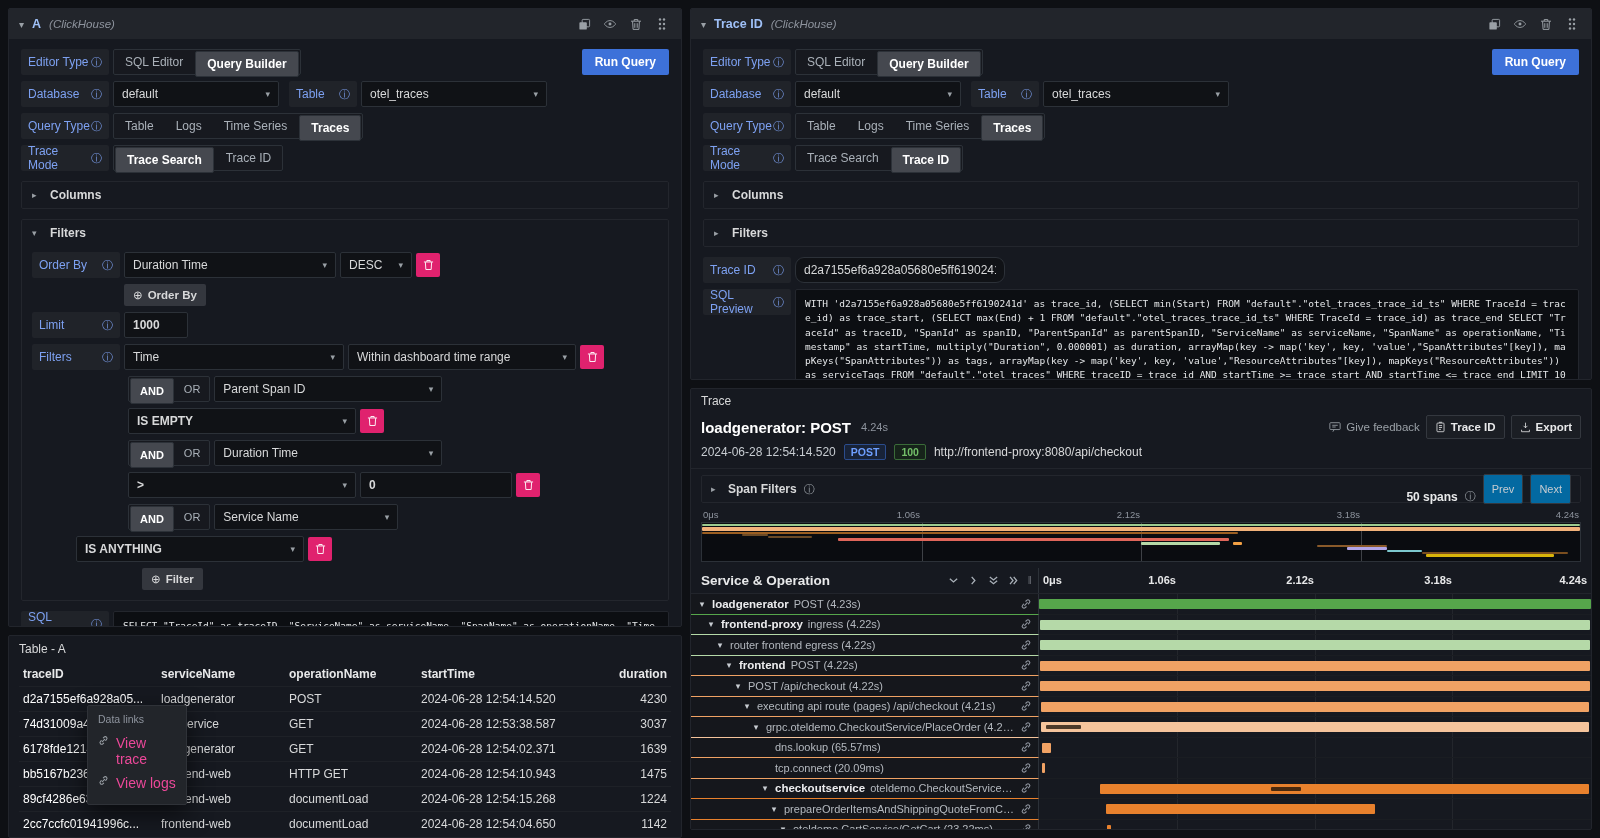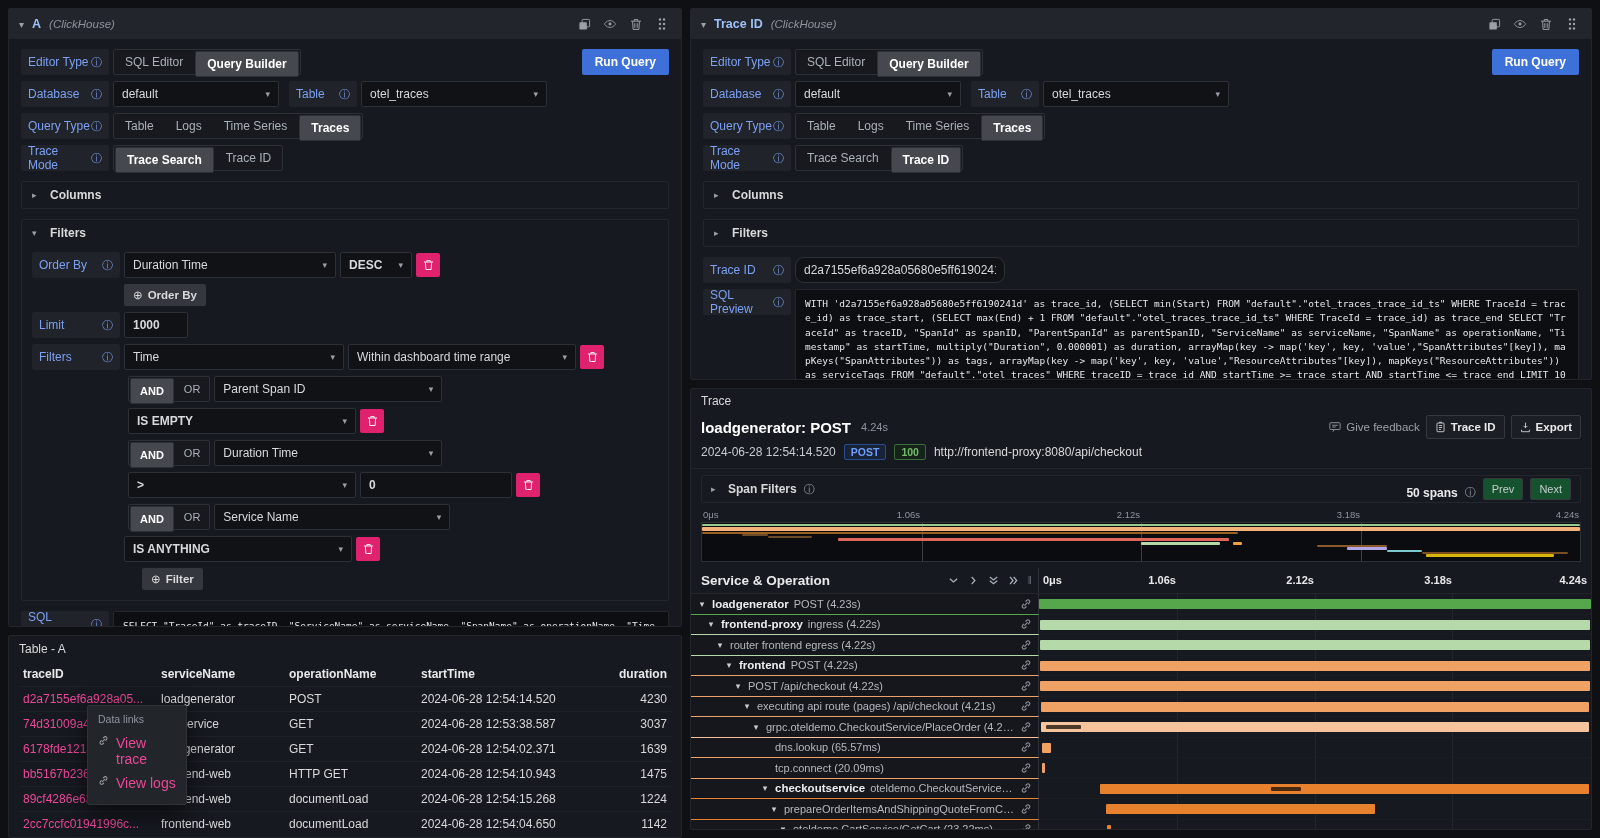--- a/index.html
+++ b/index.html
@@ -46,21 +46,21 @@
   .code { font-family:"DejaVu Sans Mono","Liberation Mono",monospace; font-size:9.5px; line-height:1.5;
     color:#e6e8ea; background:#0c0e12; border:1px solid #23262d; border-radius:2px; padding:7px 9px;
     white-space:pre-wrap; word-break:break-all; flex:1; }
 
   
   .ptitle { height:26px; display:flex; align-items:center; padding:0 10px; font-size:12px; color:#d8d9da; font-weight:500; }
   table.grid { width:calc(100% - 20px); margin:0 10px; border-collapse:collapse; }
   table.grid th { text-align:left; font-size:12px; color:#e8e9ea; padding:5px 4px; font-weight:700; }
   table.grid td { font-size:12px; padding:5px 4px; border-top:1px solid #1e2127; height:25px; }
   table.grid .num { text-align:right; }
-  td.tid { color:#ec4899; cursor:pointer; }
+  td.tid { color:#ffffff; cursor:pointer; }
 
   .popup { position:absolute; left:87px; top:705px; width:100px; background:#22252a; border:1px solid #2f3238;
     border-radius:2px; box-shadow:0 8px 24px rgba(0,0,0,.6); padding:7px 10px 9px 10px; z-index:9; }
   .popup .ptl { color:#8e949e; font-size:10.5px; margin-bottom:6px; }
   .popup .plink { display:flex; gap:7px; color:#ec4899; font-size:14px; padding:4px 0; cursor:pointer; }
   .popup .plink .lnk { color:#9aa0a6; }
 
   
   .trace-hdr1 { display:flex; align-items:center; padding:2px 10px 0 10px; gap:8px; }
   .trace-title { font-size:15px; font-weight:700; color:#fff; }
@@ -74,21 +74,21 @@
   .badge { font-size:10.5px; font-weight:700; padding:1px 6px; border-radius:2px; }
   .badge.method { color:#6e9fff; background:#182338; border:1px solid #2b4c8c; }
   .badge.status { color:#73bf69; background:#16231a; border:1px solid #3a6b38; }
   .url { color:#d8d9da; font-size:12px; }
 
   .sfrow { display:flex; align-items:center; margin:6px 10px 6px 10px; border:1px solid #23262d; border-radius:2px;
     height:28px; padding:0 9px; gap:7px; }
   .sfrow .title { font-weight:700; font-size:12px; }
   .sfrow .right { margin-left:auto; display:flex; align-items:flex-end; gap:7px; }
   .spancount { font-weight:700; color:#e8e9ea; }
-  .pnbtn { background:#14532d; border:1px solid #34383f; border-radius:2px; height:22px; padding:0 8px;
+  .pnbtn { background:#0369a1; border:1px solid #34383f; border-radius:2px; height:30px; padding:0 8px;
     color:#c7ccd1; font-size:11px; cursor:pointer; }
 
   .ruler { position:relative; height:13px; margin:2px 10px 0 10px; font-size:9.5px; color:#8e949e; }
   .ruler span { position:absolute; top:0; }
   .minimap { position:relative; height:40px; margin:0 10px; background:#0a0c10; border:1px solid #2c3138; cursor:crosshair; }
   .mm-grid { position:absolute; top:0; bottom:0; width:1px; background:#6a6d72; opacity:.55; }
   .mm-bar { position:absolute; border-radius:1px; }
 
   .so-head { display:flex; margin:6px 0 0 0; border-bottom:1px solid #22252c; height:26px; }
   .so-left { width:348px; min-width:348px; display:flex; align-items:center; padding:0 6px 0 10px; gap:9px;
@@ -230,21 +230,21 @@
           <div class="frow" style="margin-top:12px;">
             <div class="lbl">
                 <span>Order By</span>
                 <span class="inf">ⓘ</span>
               </div>
             <div class="sel" style="width:212px;">
                 <span>Duration Time</span>
                 <span class="chev">▾</span>
               </div>
             <div class="sel" style="width:72px;">
-                <span style="font-weight:700;">DESC</span>
+                <span style="font-weight:400;">DESC</span>
                 <span class="chev">▾</span>
               </div>
             <button class="btn-danger">
                 <svg width="11" height="12" viewBox="0 0 12 13">
                   <path d="M1 3.2h10M4.2 3V1.6h3.6V3M2.6 3.4l.5 8h5.8l.5-8" stroke="#fff" fill="none"></path>
                 </svg>
               </button>
           </div>
           <div class="frow" style="margin-left:92px;">
             <button class="btn-gray">
@@ -322,26 +322,26 @@
                   <path d="M1 3.2h10M4.2 3V1.6h3.6V3M2.6 3.4l.5 8h5.8l.5-8" stroke="#fff" fill="none"></path>
                 </svg>
               </button>
           </div>
 
           <div class="frow" style="margin-left:96px;">
             <div class="andor">
                 <span class="opt sel">AND</span>
                 <span class="opt">OR</span>
               </div>
-            <div class="sel" style="width:236px;">
+            <div class="sel" style="width:184px;">
                 <span>Service Name</span>
                 <span class="chev">▾</span>
               </div>
           </div>
-          <div class="frow" style="margin-left:92px;">
+          <div class="frow" style="margin-left:44px;">
             <div class="sel" style="width:228px;">
                 <span style="font-weight:700;">IS ANYTHING</span>
                 <span class="chev">▾</span>
               </div>
             <button class="btn-danger">
                 <svg width="11" height="12" viewBox="0 0 12 13">
                   <path d="M1 3.2h10M4.2 3V1.6h3.6V3M2.6 3.4l.5 8h5.8l.5-8" stroke="#fff" fill="none"></path>
                 </svg>
               </button>
           </div>

